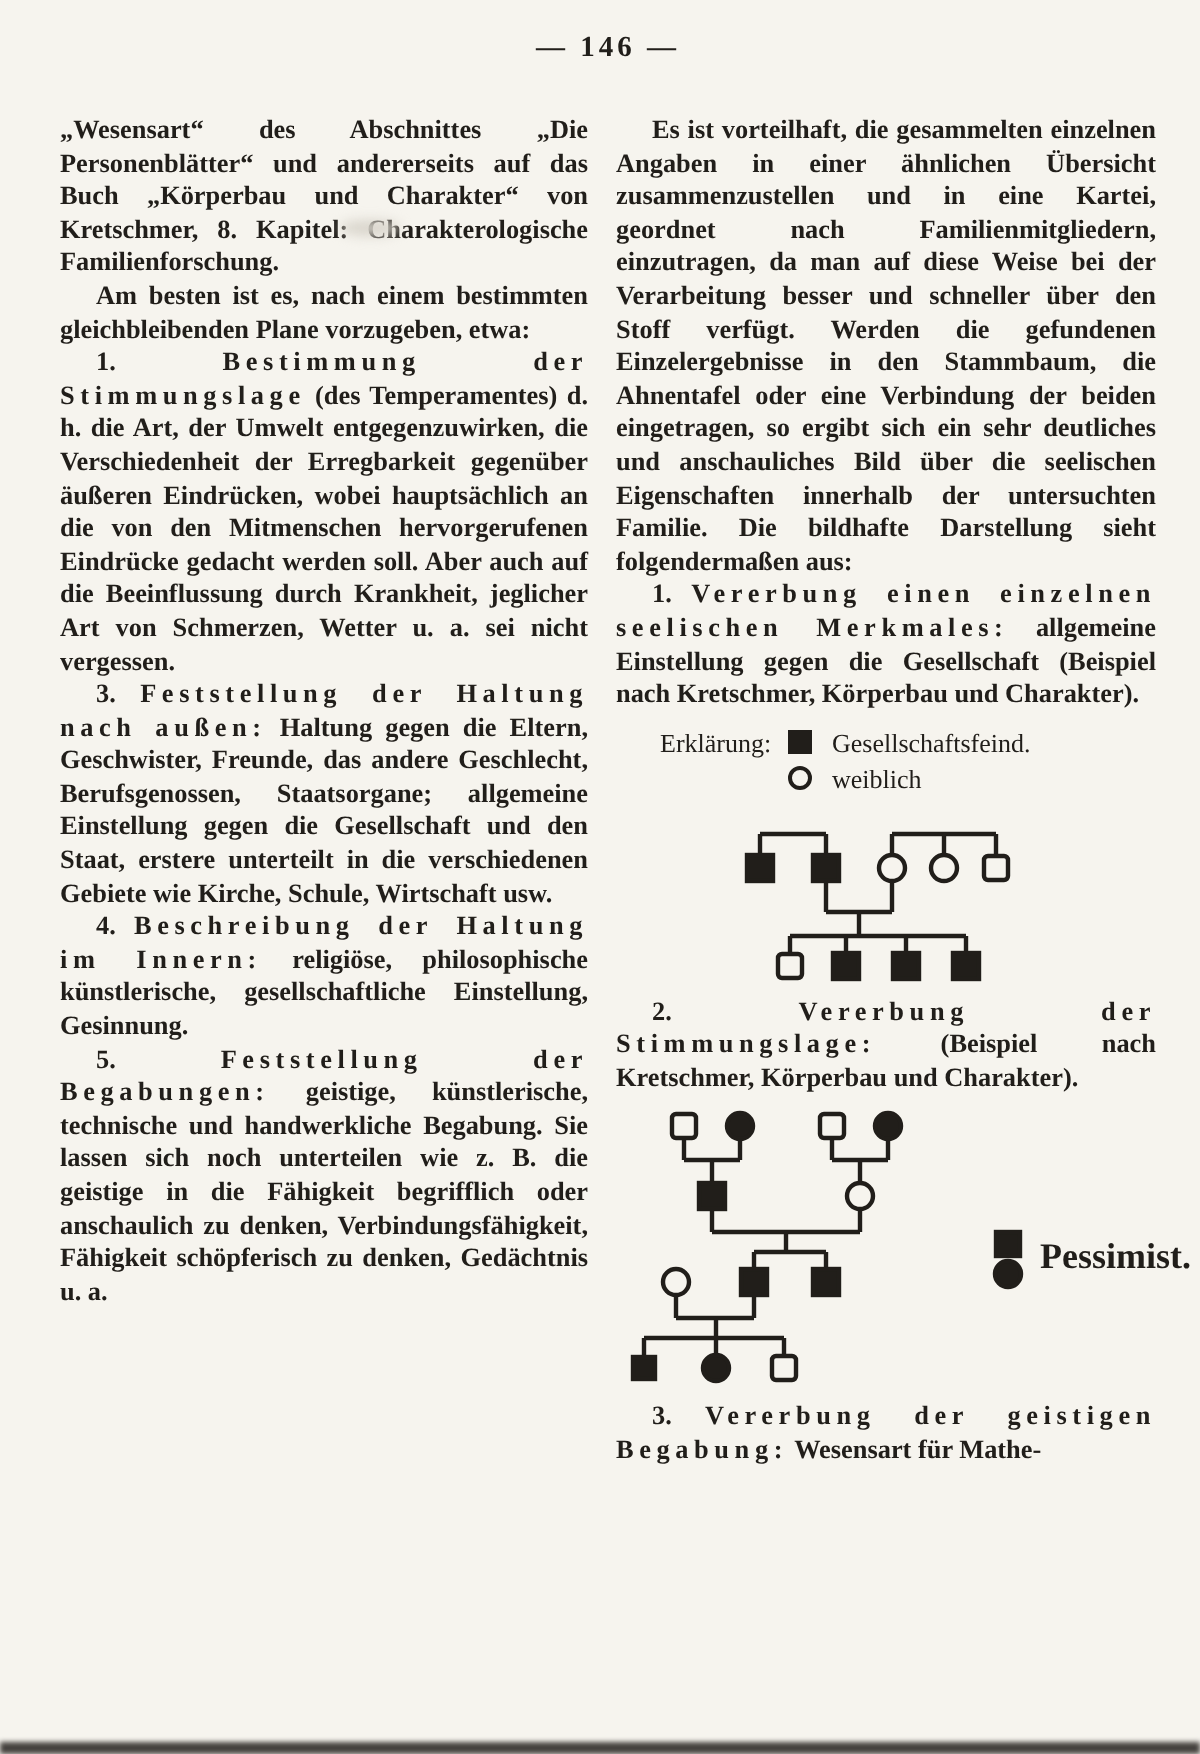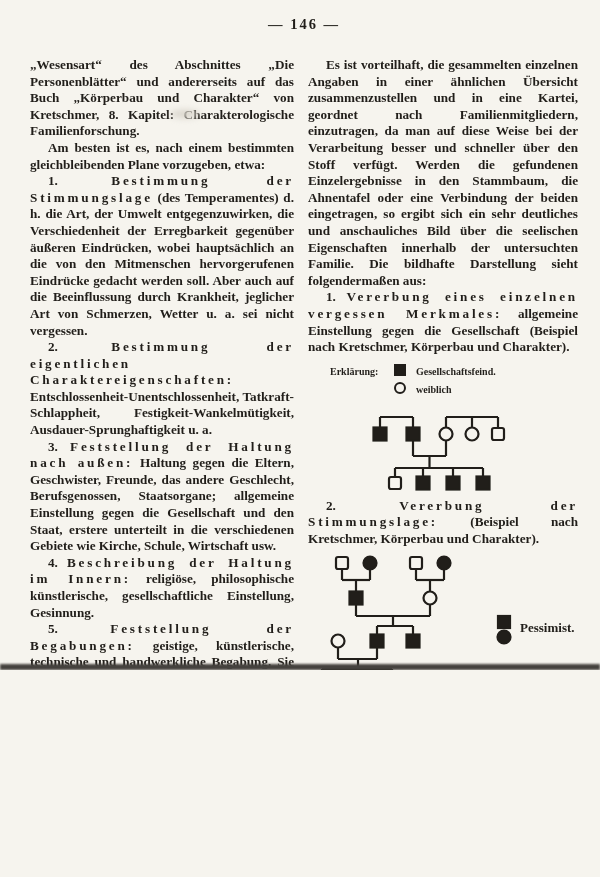--- a/index.html
+++ b/index.html
@@ -1,69 +1,68 @@
 <!DOCTYPE html>
 <html><head>
 <meta charset="utf-8">
 <style>
   :root{ --ink:#211e1a; --paper:#f6f4ee; }
   html,body{margin:0;padding:0;}
   body{width:600px;height:877px;overflow:hidden;background:var(--paper);
        font-family:"Liberation Serif", serif; color:var(--ink);}
-  .page{position:relative;width:600px;height:670px;box-sizing:border-box;
+  .page{position:relative;width:600px;height:877px;box-sizing:border-box;
         padding:16px 22px 0 30px;overflow:hidden;}
   .pagenum{text-align:center;font-weight:bold;font-size:14.5px;letter-spacing:2px;
            margin-bottom:24px;}
   .cols{display:flex;gap:14px;}
   .col{font-size:13.2px;line-height:16.6px;font-weight:bold;text-align:justify;
        hyphens:none;}
   .col.left{width:264px;}
   .col.right{width:270px;}
   p{margin:0;text-indent:18px;}
   p.noind{text-indent:0;}
   .sp{letter-spacing:2.8px;}
-  .legend{margin:7px 0 5px 22px;line-height:18px;font-size:10px;font-weight:bold;}
+  .legend{margin:7px 0 5px 22px;line-height:18px;font-size:13px;font-weight:normal;}
   .lrow{white-space:nowrap;}
   .lrow.ind{padding-left:64px;}
   .llabel{display:inline-block;width:64px;}
   .sym{display:inline-block;box-sizing:border-box;width:12px;height:12px;
        border:2px solid var(--ink);margin-right:10px;vertical-align:-1px;background:transparent;}
   [data-sym="square-filled"]{background:var(--ink);}
   [data-sym="circle-empty"]{border-radius:50%;}
   [data-sym="square-empty"]{width:10px;height:10px;border-radius:2px;margin-left:1px;margin-right:11px;}
   .diagram{position:relative;margin:3px 0 2px 0;}
   .diagram svg{display:block;}
-  .pess{position:absolute;left:212px;top:70px;font-size:13px;font-weight:bold;}
+  .pess{position:absolute;left:212px;top:70px;font-size:18px;font-weight:bold;}
   .caption{margin-top:2px;}
   .scan-edge{position:absolute;left:0;right:0;bottom:0;height:6px;background:#45423e;
              filter:blur(1.3px);}
   .smudge{position:absolute;width:30px;height:8px;border-radius:50%;background:#d9d5cc;
           filter:blur(3px);}
 </style>
 </head>
 <body>
 
 <div class="page">
   <div class="pagenum">— 146 —</div>
 
   <div class="cols">
 
     <div class="col left">
       <p class="noind"><span>„Wesensart“ des Abschnittes „Die Personenblätter“ und andererseits auf das Buch „Körperbau und Charakter“ von Kretschmer, 8. Kapitel: Charakterologische Familienforschung.</span></p>
       <p><span>Am besten ist es, nach einem bestimmten gleichbleibenden Plane vorzugeben, etwa:</span></p>
       <p><span>1. </span><span class="sp">Bestimmung der Stimmungslage</span><span> (des Temperamentes) d. h. die Art, der Umwelt entgegenzuwirken, die Verschiedenheit der Erregbarkeit gegenüber äußeren Eindrücken, wobei hauptsächlich an die von den Mitmenschen hervorgerufenen Eindrücke gedacht werden soll. Aber auch auf die Beeinflussung durch Krankheit, jeglicher Art von Schmerzen, Wetter u. a. sei nicht vergessen.</span></p>
-      <p><span>2. </span><span class="sp">Bestimmung der eigentlichen Charaktereigenschaften:</span><span> Entschlossenheit-Unentschlossenheit, Tatkraft-Schlappheit, Festigkeit-Wankelmütigkeit, Ausdauer-Sprunghaftigkeit u. a.</span></p>
       <p><span>3. </span><span class="sp">Feststellung der Haltung nach außen:</span><span> Haltung gegen die Eltern, Geschwister, Freunde, das andere Geschlecht, Berufsgenossen, Staatsorgane; allgemeine Einstellung gegen die Gesellschaft und den Staat, erstere unterteilt in die verschiedenen Gebiete wie Kirche, Schule, Wirtschaft usw.</span></p>
       <p><span>4. </span><span class="sp">Beschreibung der Haltung im Innern:</span><span> religiöse, philosophische künstlerische, gesellschaftliche Einstellung, Gesinnung.</span></p>
       <p><span>5. </span><span class="sp">Feststellung der Begabungen:</span><span> geistige, künstlerische, technische und handwerkliche Begabung. Sie lassen sich noch unterteilen wie z. B. die geistige in die Fähigkeit begrifflich oder anschaulich zu denken, Verbindungsfähigkeit, Fähigkeit schöpferisch zu denken, Gedächtnis u. a.</span></p>
     </div>
 
     <div class="col right">
       <p><span>Es ist vorteilhaft, die gesammelten einzelnen Angaben in einer ähnlichen Übersicht zusammenzustellen und in eine Kartei, geordnet nach Familienmitgliedern, einzutragen, da man auf diese Weise bei der Verarbeitung besser und schneller über den Stoff verfügt. Werden die gefundenen Einzelergebnisse in den Stammbaum, die Ahnentafel oder eine Verbindung der beiden eingetragen, so ergibt sich ein sehr deutliches und anschauliches Bild über die seelischen Eigenschaften innerhalb der untersuchten Familie. Die bildhafte Darstellung sieht folgendermaßen aus:</span></p>
-      <p><span>1. </span><span class="sp">Vererbung eines einzelnen vergessen Merkmales:</span><span> allgemeine Einstellung gegen die Gesellschaft (Beispiel nach Kretschmer, Körperbau und Charakter).</span></p>
+      <p><span>1. </span><span class="sp">Vererbung einen einzelnen seelischen Merkmales:</span><span> allgemeine Einstellung gegen die Gesellschaft (Beispiel nach Kretschmer, Körperbau und Charakter).</span></p>
 
       <div class="legend">
         <div class="lrow">
           <span class="llabel">Erklärung:</span><span class="sym" data-sym="square-filled"></span><span>Gesellschaftsfeind.</span>
         </div>
         <div class="lrow ind">
           <span class="sym" data-sym="circle-empty"></span><span>weiblich</span>
         </div>
       </div>
 

